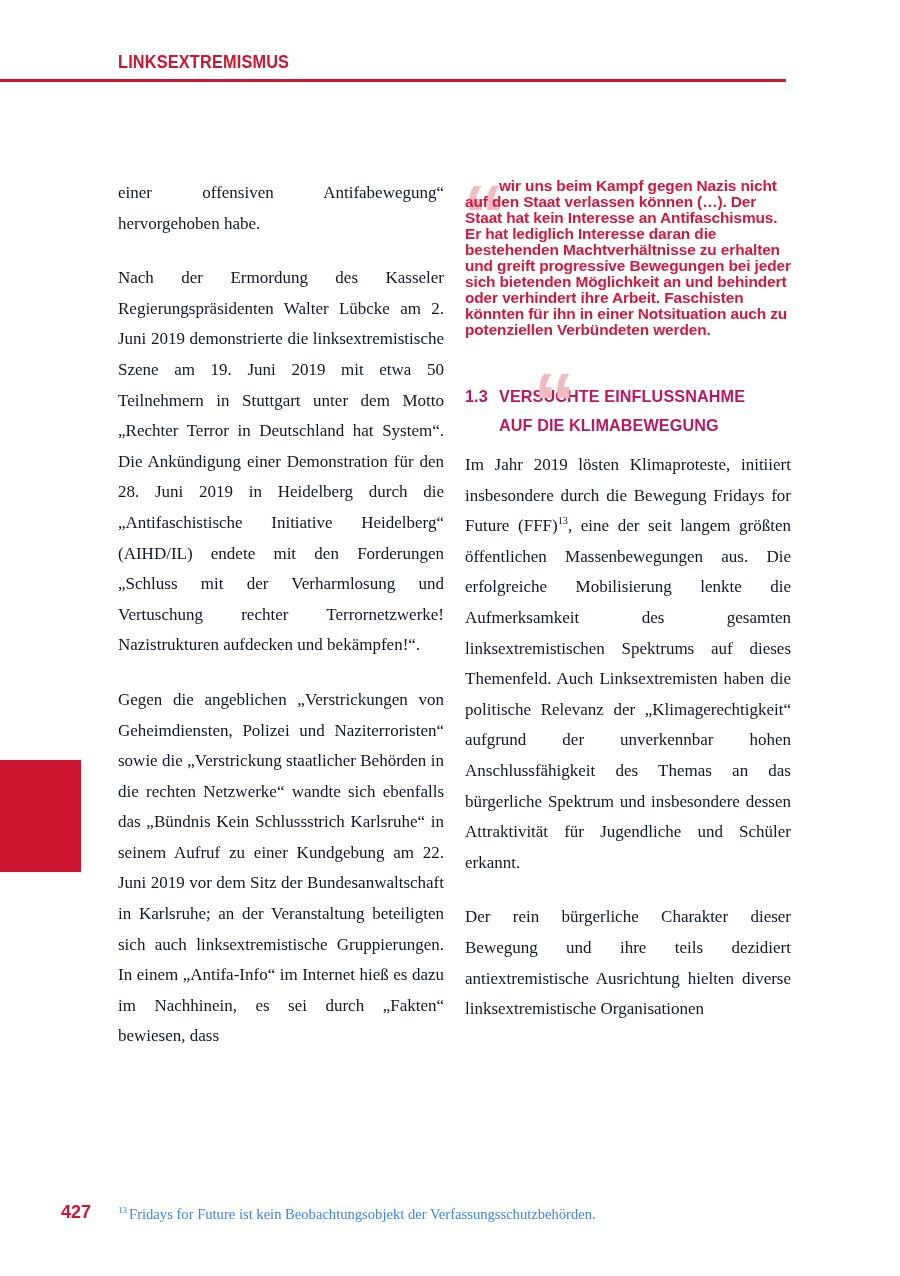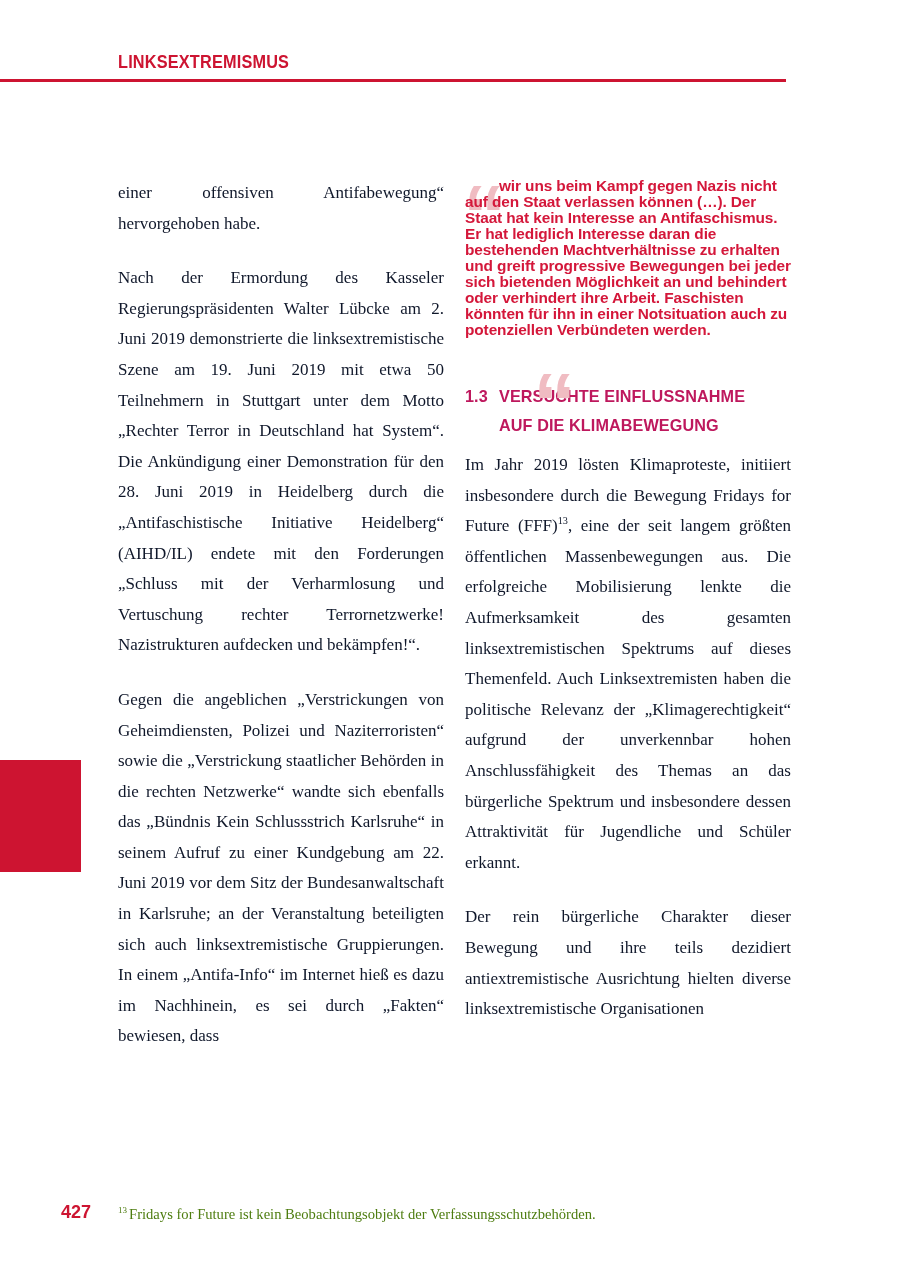--- a/index.html
+++ b/index.html
@@ -172,21 +172,21 @@
     color: #cd1431;
   }
   .footnote {
     position: absolute;
     left: 118px;
     top: 2px;
     width: 660px;
     font-family: "Liberation Serif", serif;
     font-size: 14.6px;
     line-height: 20px;
-    color: #4d7c0f;
+    color: #3b82f6;
   }
   .footnote sup {
     font-size: 0.62em;
     vertical-align: super;
     line-height: 0;
     margin-right: 2px;
   }
 </style>
 </head>
 <body>

